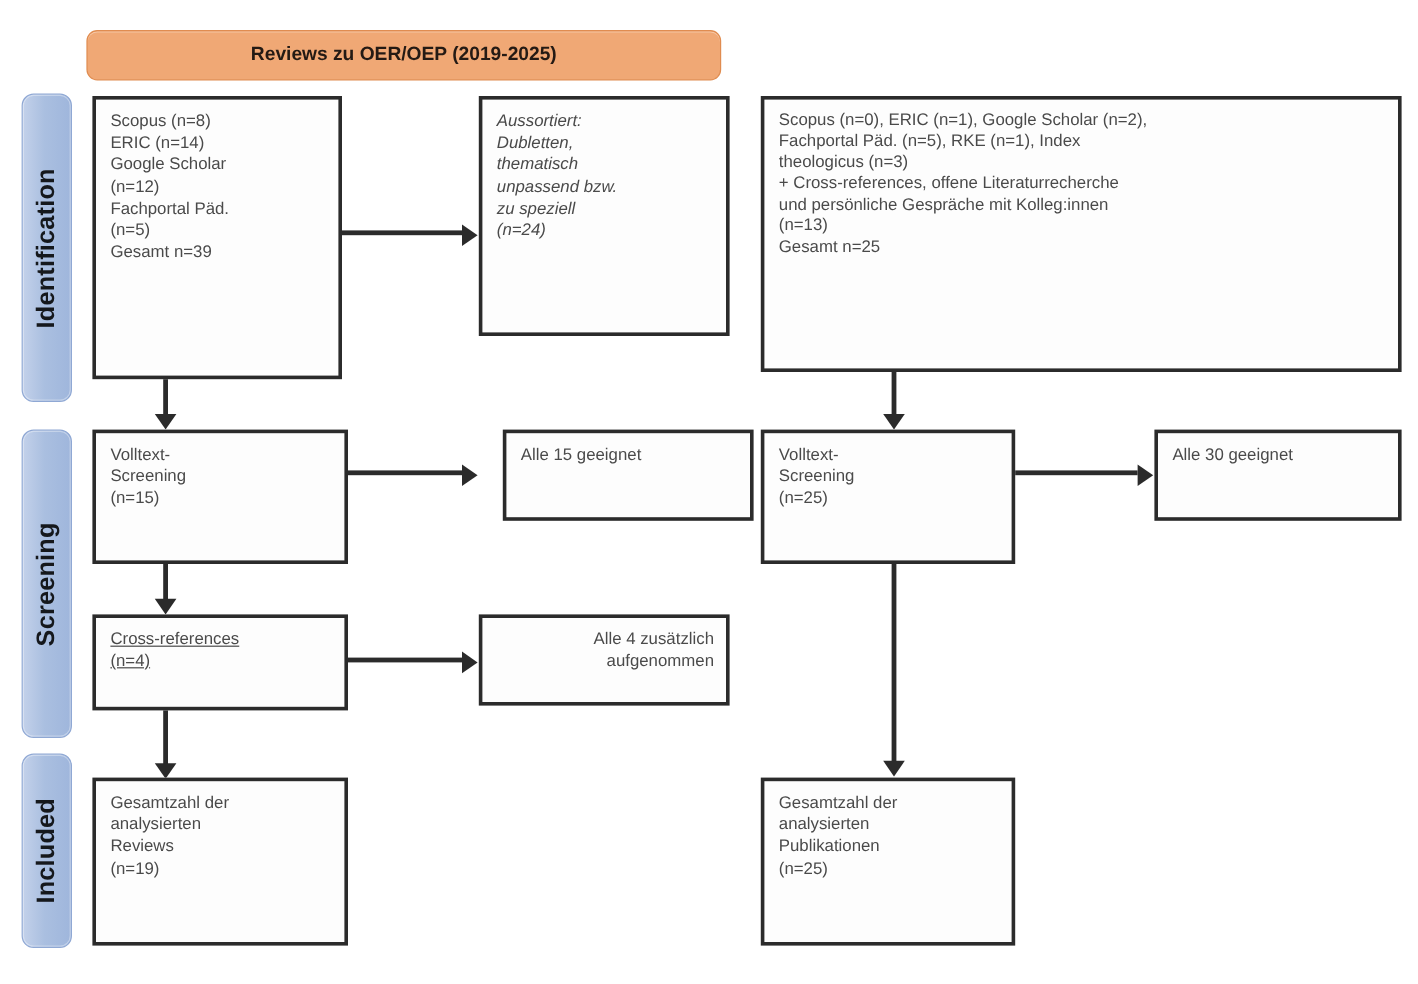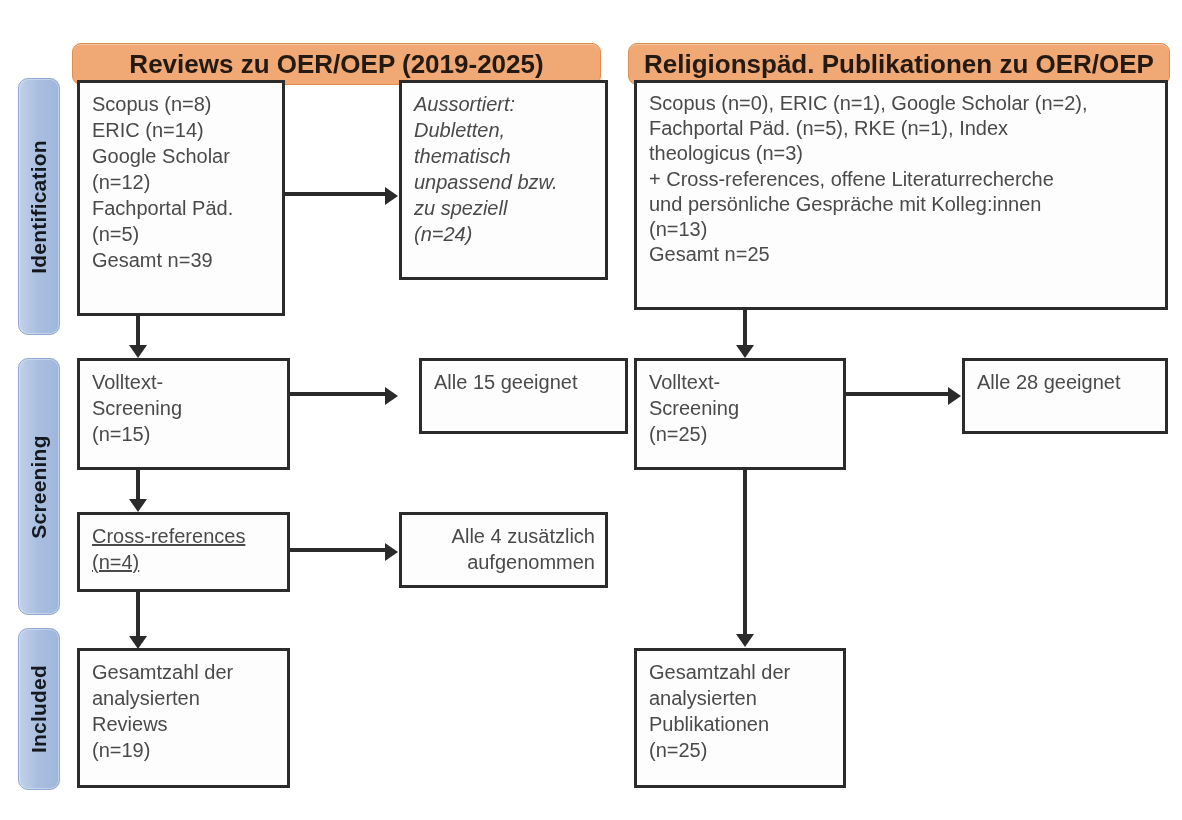--- a/index.html
+++ b/index.html
@@ -40,35 +40,34 @@
 
   
   .colhead {
     position: absolute;
     background: #f0a875;
     border: 1px solid #e08c50;
     border-radius: 9px;
     display: flex;
     align-items: center;
     justify-content: center;
-    font-size: 26px;
+    font-size: 16px;
     font-weight: bold;
     color: #241a14;
     box-shadow: inset 0 1px 0 rgba(255,255,255,0.35);
-    margin-top: 18px;
   }
 
   
   .box {
     position: absolute;
     background: #fdfdfd;
     border: 3px solid #2b2b2b;
     box-sizing: border-box;
     padding: 8px 10px 6px 12px;
-    font-size: 20px;
+    font-size: 14px;
     line-height: 1.30;
     color: #4a4a4a;
     white-space: pre-line;
     overflow: hidden;
   }
   .box.tight { line-height: 1.26; }
 
   
   .vline {
     position: absolute;
@@ -109,23 +108,20 @@
   </div>
 
   <div class="phase" style="left:18px; top:628px; width:40px; height:160px;">
     <span class="phase-label">Included</span>
   </div>
 
   <div class="colhead" style="left:72px; top:25px; width:527px; height:40px;">
     <span>Reviews zu OER/OEP (2019-2025)</span>
   </div>
 
-  <div class="colhead" style="left:628px; top:25px; width:540px; height:40px;">
-    <span>Religionspäd. Publikationen zu OER/OEP</span>
-  </div>
 
   <div class="box" style="left:77px; top:80px; width:208px; height:236px;">Scopus (n=8)
 ERIC (n=14)
 Google Scholar
 (n=12)
 Fachportal Päd.
 (n=5)
 Gesamt n=39</div>
 
   <div class="box" style="left:399px; top:80px; width:209px; height:200px;font-style:italic;">Aussortiert:
@@ -158,21 +154,21 @@
 
   <div class="box" style="left:419px; top:358px; width:209px; height:76px;">Alle 15 geeignet</div>
 
   <div class="hline" style="left:290px; top:392px; width:95px;"></div>
   <div class="arrow-right" style="left:385px; top:387px;"></div>
 
   <div class="box" style="left:634px; top:358px; width:212px; height:112px;">Volltext-
 Screening
 (n=25)</div>
 
-  <div class="box" style="left:962px; top:358px; width:206px; height:76px;">Alle 28 geeignet</div>
+  <div class="box" style="left:962px; top:358px; width:206px; height:76px;">Alle 30 geeignet</div>
 
   <div class="hline" style="left:846px; top:392px; width:102px;"></div>
   <div class="arrow-right" style="left:948px; top:387px;"></div>
 
   <div class="vline" style="left:136px; top:470px; width:4px; height:33px;"></div>
   <div class="arrow-down" style="left:129px; top:499px;"></div>
 
   <div class="box" style="left:77px; top:512px; width:213px; height:80px;text-decoration:underline;">Cross-references
 (n=4)</div>
 

